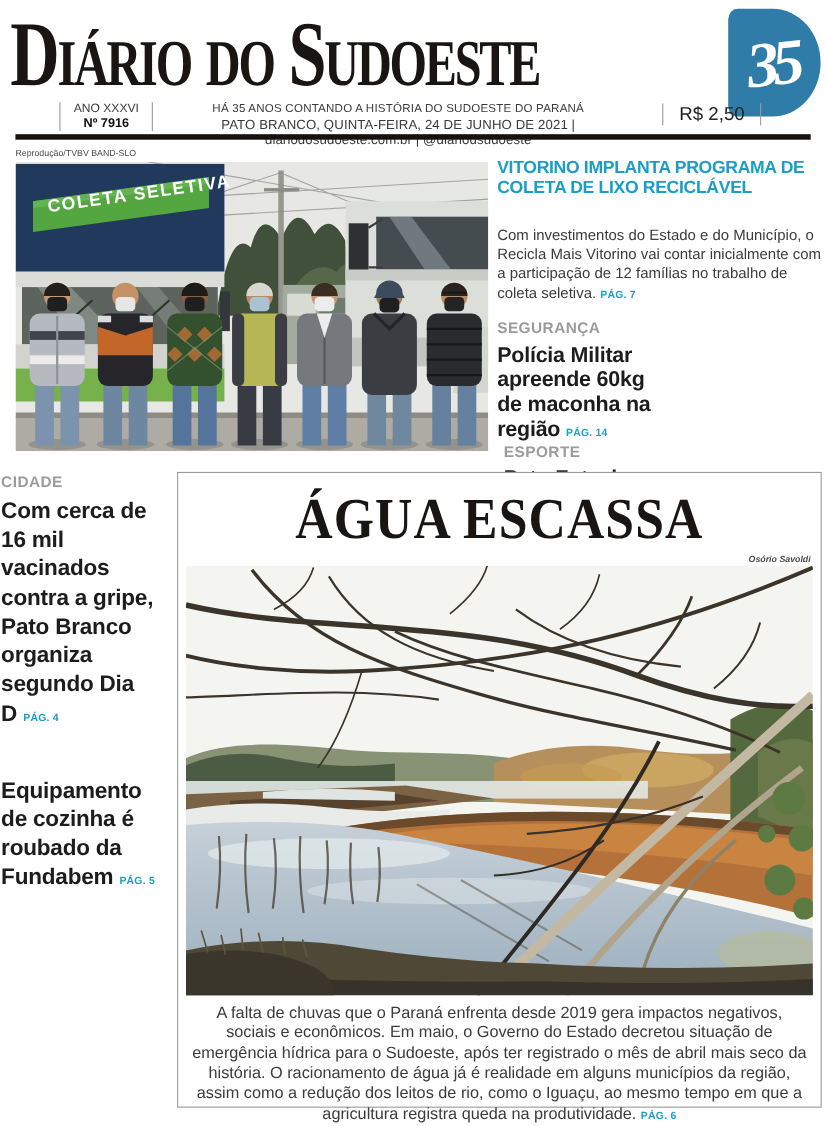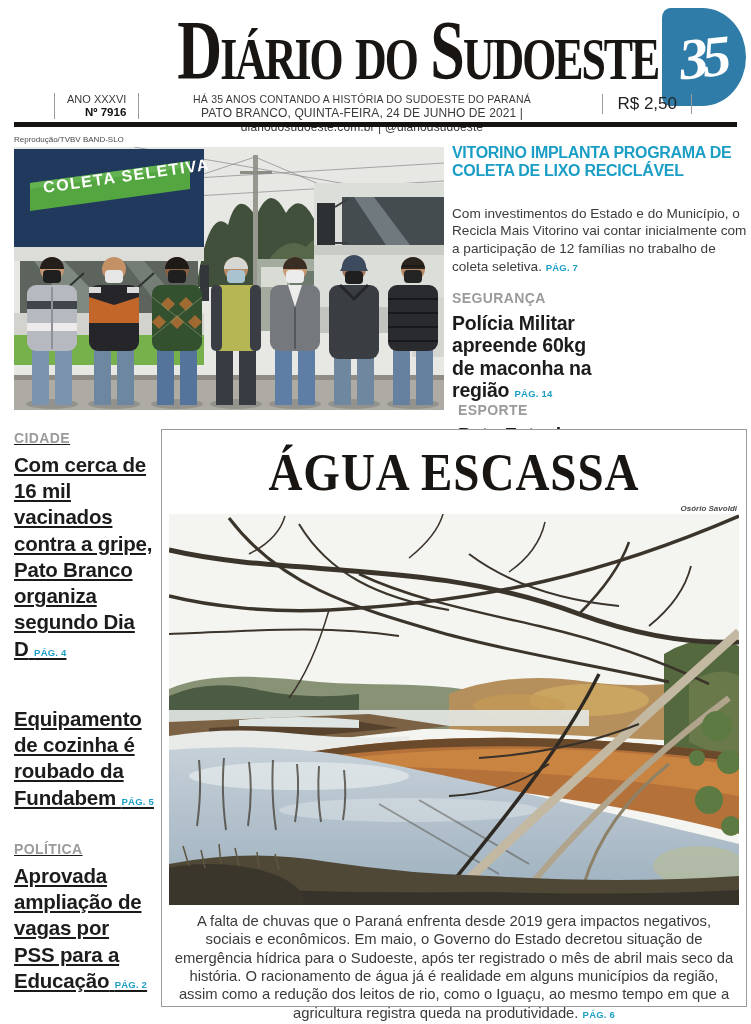--- a/index.html
+++ b/index.html
@@ -1,34 +1,34 @@
 <!DOCTYPE html>
 <html><head>
 <meta charset="utf-8">
 <style>
   html,body{margin:0;padding:0;background:#d8d8d8;}
   .page{position:relative;width:751px;height:1024px;background:#ffffff;margin:0 auto;
         font-family:"Liberation Sans",sans-serif;overflow:hidden;color:#1a1a1a;}
 
   
   .masthead-title{position:absolute;left:14px;top:6px;width:640px;height:96px;
-      display:flex;align-items:center;justify-content:flex-end;}
+      display:flex;align-items:center;justify-content:flex-start;}
   .masthead-title span{font-family:"Liberation Serif",serif;font-weight:bold;
       font-variant:small-caps;font-size:61px;letter-spacing:-2px;color:#181512;
       display:inline-block;transform:scale(1.02,1.38);transform-origin:center 60%;white-space:nowrap;}
   .logo35{position:absolute;right:5px;top:8px;width:84px;height:98px;background:#2e7ca7;
       border-radius:10% 52% 52% 10% / 10% 50% 50% 10%;display:flex;align-items:center;justify-content:center;}
   .logo35 span{font-family:"Liberation Serif",serif;font-style:italic;font-weight:bold;
       font-size:58px;color:#ffffff;transform:rotate(-6deg) translateX(-2px);letter-spacing:-6px;}
 
   .info-strip{position:absolute;left:14px;right:31px;top:92px;height:29px;}
   .edition-block{position:absolute;left:40px;top:1px;padding:0 12px;text-align:center;
       border-left:1px solid #9a9a9a;border-right:1px solid #9a9a9a;line-height:13px;}
   .edition-year{font-size:11px;color:#3a3a3a;}
-  .edition-number{font-size:11.5px;font-weight:bold;color:#111;text-align:right;}
+  .edition-number{font-size:11.5px;font-weight:bold;color:#111;}
   .tagline-block{position:absolute;left:140px;right:150px;top:0;text-align:center;line-height:14px;}
   .tagline{font-size:10.5px;color:#3a3a3a;letter-spacing:.2px;}
   .dateline{font-size:12px;color:#3a3a3a;letter-spacing:.1px;}
   .price-block{position:absolute;right:28px;top:2px;padding:0 14px;
       border-left:1px solid #9a9a9a;border-right:1px solid #9a9a9a;}
   .price{font-size:17px;color:#222;}
   .black-rule{position:absolute;left:14px;right:14px;top:122px;height:5px;background:#15120f;}
 
   
   .lead-credit{position:absolute;left:14px;top:135px;width:430px;text-align:left;
@@ -38,21 +38,21 @@
   .lead-headline{font-size:16px;font-weight:bold;line-height:1.12;color:#1b9ec5;letter-spacing:-.3px;}
   .lead-summary{margin-top:25px;font-size:13.6px;line-height:1.3;color:#3c3c3c;}
   .pgref{color:#1b9ec5;font-weight:bold;font-size:9.5px;letter-spacing:.2px;}
   .briefs{display:flex;margin-top:14px;flex-direction:column;}
   .brief{width:148px;}
   .brief + .brief{margin-left:6px;width:142px;}
   .kicker{font-size:14px;font-weight:bold;color:#9b9b9b;letter-spacing:.4px;margin-bottom:6px;}
   .brief-headline{font-size:19.5px;font-weight:bold;line-height:1.16;color:#1c1c1c;letter-spacing:-.2px;}
 
   
-  .sidebar{position:absolute;left:14px;top:430px;width:140px;text-decoration:underline;}
+  .sidebar{position:absolute;left:1px;top:430px;width:140px;}
   .sb-item{margin-bottom:30px;}
   .sb-headline{font-size:20.5px;font-weight:bold;line-height:1.28;color:#1c1c1c;letter-spacing:-.2px;}
   .sb-gap{height:14px;}
 
   
   .main-box{position:absolute;left:161px;top:429px;width:586px;height:578px;
       border:1px solid #9a9a9a;box-sizing:border-box;background:#fff;}
   .main-headline{margin-top:12px;text-align:center;font-family:"Liberation Serif",serif;
       font-weight:bold;font-size:47px;letter-spacing:1px;color:#181512;
       transform:scaleY(1.12);transform-origin:center top;}
@@ -259,27 +259,20 @@
         <span class="pgref">PÁG. 4</span>
       </div>
     </div>
     <div class="sb-gap"></div>
     <div class="sb-item">
       <div class="sb-headline">
         <span>Equipamento de cozinha é roubado da Fundabem</span>
         <span class="pgref">PÁG. 5</span>
       </div>
     </div>
-    <div class="sb-item">
-      <div class="kicker">POLÍTICA</div>
-      <div class="sb-headline">
-        <span>Aprovada ampliação de vagas por PSS para a Educação</span>
-        <span class="pgref">PÁG. 2</span>
-      </div>
-    </div>
   </div>
 
   <div class="main-box">
     <div class="main-headline">ÁGUA ESCASSA</div>
     <div class="main-credit">Osório Savoldi</div>
     <div class="main-photo">
       <svg width="570" height="391" viewBox="0 0 570 391" xmlns="http://www.w3.org/2000/svg">
         <defs>
           <linearGradient id="wg" x1="0" y1="0" x2="0" y2="1">
             <stop offset="0" stop-color="#c6d0d8"></stop>

